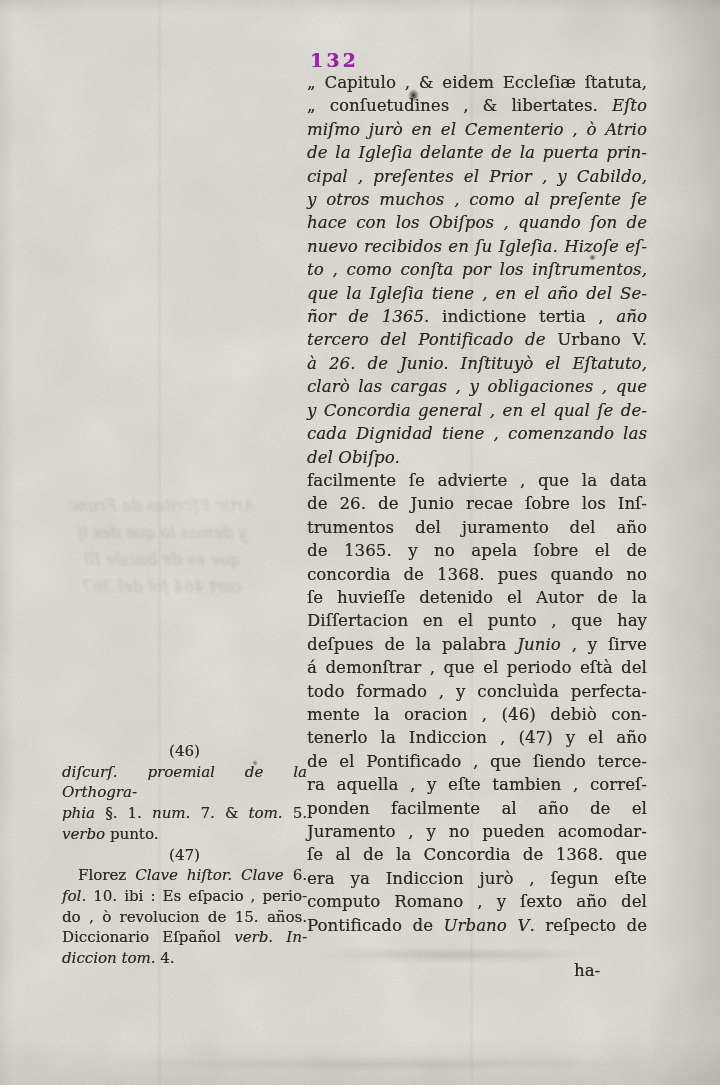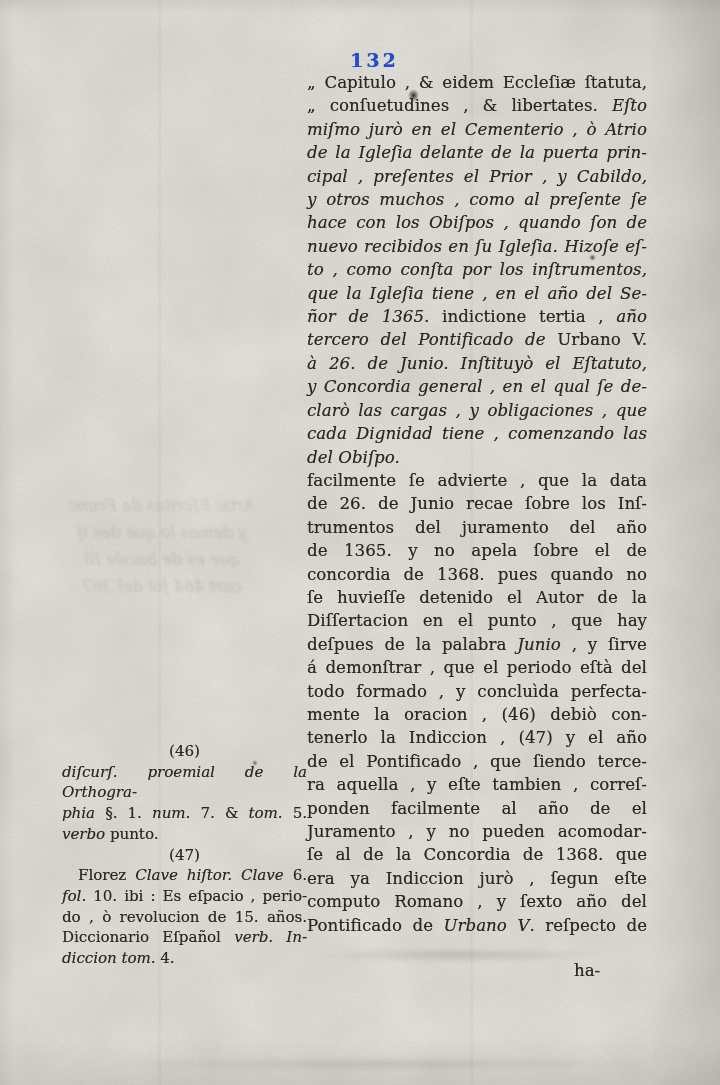--- a/index.html
+++ b/index.html
@@ -19,23 +19,22 @@
     color: #2b2620;
   }
   
   #page-number {
     position: absolute;
     left: 310px;
     top: 49px;
     font-size: 19px;
     font-weight: bold;
     letter-spacing: 3px;
-    color: #1d4ed8;
+    color: #a21caf;
     text-shadow: 0.3px 0.3px 0.6px rgba(38,34,28,0.6);
-    margin-left: 40px;
   }
   #main-column {
     position: absolute;
     left: 307px;
     top: 71px;
     width: 340px;
     font-size: 16.5px;
     line-height: 23.4px;
     letter-spacing: 0.1px;
     text-shadow: 0.25px 0.25px 0.5px rgba(43,38,32,0.55);
@@ -189,22 +188,22 @@
       <div class="line"><span class="it">de la Igleſia delante de la puerta prin-</span></div>
       <div class="line"><span class="it">cipal , preſentes el Prior , y Cabildo,</span></div>
       <div class="line"><span class="it">y otros muchos , como al preſente ſe</span></div>
       <div class="line"><span class="it">hace con los Obiſpos , quando ſon de</span></div>
       <div class="line"><span class="it">nuevo recibidos en ſu Igleſia. Hizoſe eſ-</span></div>
       <div class="line"><span class="it">to , como conſta por los inſtrumentos,</span></div>
       <div class="line"><span class="it">que la Igleſia tiene , en el año del Se-</span></div>
       <div class="line"><span class="it">ñor de 1365. </span><span>indictione tertia , </span><span class="it">año</span></div>
       <div class="line"><span class="it">tercero del Pontificado de </span><span>Urbano V.</span></div>
       <div class="line"><span class="it">à 26. de Junio. Inſtituyò el Eſtatuto,</span></div>
+      <div class="line"><span class="it">clarò las cargas , y obligaciones , que</span></div>
       <div class="line"><span class="it">y Concordia general , en el qual ſe de-</span></div>
-      <div class="line"><span class="it">clarò las cargas , y obligaciones , que</span></div>
       <div class="line"><span class="it">cada Dignidad tiene , comenzando las</span></div>
       <div class="line nojust"><span class="it">del Obiſpo.</span></div>
       <div class="line"><span>facilmente ſe advierte , que la data</span></div>
       <div class="line"><span>de 26. de Junio recae ſobre los Inſ-</span></div>
       <div class="line"><span>trumentos del juramento del año</span></div>
       <div class="line"><span>de 1365. y no apela ſobre el de</span></div>
       <div class="line"><span>concordia de 1368. pues quando no</span></div>
       <div class="line"><span>ſe huvieſſe detenido el Autor de la</span></div>
       <div class="line"><span>Diſſertacion en el punto , que hay</span></div>
       <div class="line"><span>deſpues de la palabra </span><span class="it">Junio</span><span> , y ſirve</span></div>

